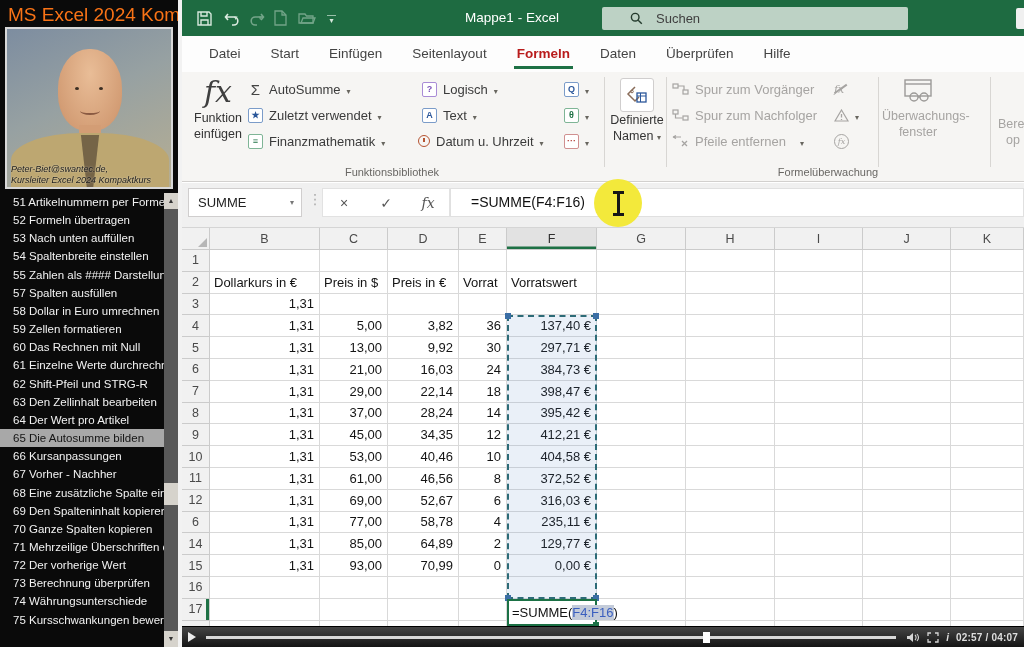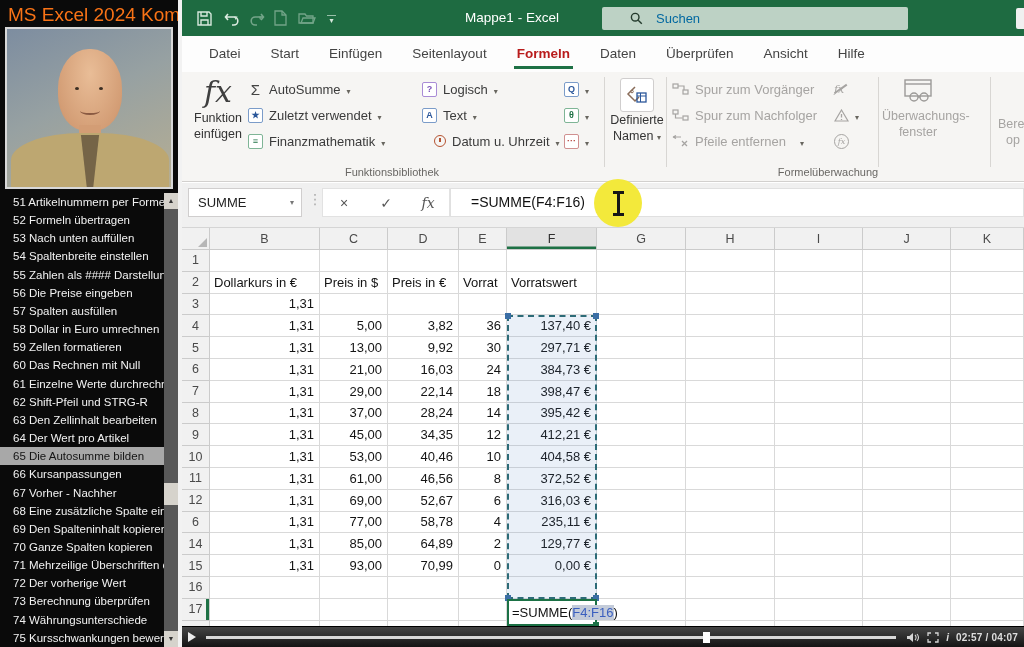--- a/index.html
+++ b/index.html
@@ -37,21 +37,21 @@
 
   
   .titlebar{position:absolute;left:0;top:0;width:842px;height:36px;background:#1e6b41;}
   .qat{position:absolute;left:14px;top:0;height:36px;display:flex;align-items:center;gap:11px;}
   .qat svg{display:block;}
   .qat .caret-sm{font-size:7px;color:#cfe4d6;margin-left:-6px;}
   .dim{opacity:.45;}
   .wb-title{position:absolute;left:270px;top:0;width:120px;height:36px;line-height:36px;text-align:center;color:#fff;font-size:13.5px;}
   .searchbox{position:absolute;left:420px;top:7px;width:306px;height:23px;background:#bdd2c5;border-radius:2px;
              display:flex;align-items:center;padding-left:28px;gap:13px;}
-  .searchbox span{font-size:13px;color:#0369a1;}
+  .searchbox span{font-size:13px;color:#404040;}
   .tb-sliver{position:absolute;right:0;top:8px;width:8px;height:21px;background:#f0f0f0;border-radius:2px 0 0 2px;}
 
   
   .tabsrow{position:absolute;left:0;top:36px;width:842px;height:36px;background:#fdfdfd;display:flex;padding-left:12px;}
   .tab{height:36px;line-height:36px;padding:0 15px;font-size:13.5px;color:#444;position:relative;}
   .tab.active{font-weight:bold;color:#b91c1c;}
   .tab.active::after{content:"";position:absolute;left:12px;right:12px;bottom:3px;height:3px;background:#1e7145;}
 
   
   .ribbon{position:absolute;left:0;top:72px;width:842px;height:110px;background:#f6f5f3;
@@ -143,28 +143,31 @@
     <div class="sb-title">MS Excel 2024 Kompaktkurs</div>
     <div class="photo">
       <div class="face">
         <div class="eye l"></div>
         <div class="eye r"></div>
         <div class="smile"></div>
       </div>
       <div class="neck"></div>
       <div class="jacket"></div>
       <div class="shirt"></div>
+      <div class="photo-caption">
+        <span>Peter-Biet@swantec.de,</span><br>
+        <span>Kursleiter Excel 2024 Kompaktkurs</span>
+      </div>
     </div>
     <div class="lesson-list" id="lessonList">
         <div class="lesson">51 Artikelnummern per Formel</div>
         <div class="lesson">52 Formeln übertragen</div>
         <div class="lesson">53 Nach unten auffüllen</div>
         <div class="lesson">54 Spaltenbreite einstellen</div>
         <div class="lesson">55 Zahlen als #### Darstellung</div>
-        <div class="lesson">56 Die Preise eingeben</div>
         <div class="lesson">57 Spalten ausfüllen</div>
         <div class="lesson">58 Dollar in Euro umrechnen</div>
         <div class="lesson">59 Zellen formatieren</div>
         <div class="lesson">60 Das Rechnen mit Null</div>
         <div class="lesson">61 Einzelne Werte durchrechnen</div>
         <div class="lesson">62 Shift-Pfeil und STRG-R</div>
         <div class="lesson">63 Den Zellinhalt bearbeiten</div>
         <div class="lesson">64 Der Wert pro Artikel</div>
         <div class="lesson sel">65 Die Autosumme bilden</div>
         <div class="lesson">66 Kursanpassungen</div>
@@ -232,21 +235,20 @@
     </div>
 
     <div class="tabsrow" id="tabsRow">
         <div class="tab">Datei</div>
         <div class="tab">Start</div>
         <div class="tab">Einfügen</div>
         <div class="tab">Seitenlayout</div>
         <div class="tab active">Formeln</div>
         <div class="tab">Daten</div>
         <div class="tab">Überprüfen</div>
-        <div class="tab">Ansicht</div>
         <div class="tab">Hilfe</div>
       </div>
 
     <div class="ribbon">
 
       <div class="bigbtn" style="left:6px;top:2px;width:60px">
         <div class="fxbig">fx</div>
         <div class="blabel">Funktion</div>
         <div class="blabel">einfügen</div>
       </div>
@@ -268,21 +270,21 @@
       <div class="rrow" style="left:240px;top:5px">
         <span class="booklet bk-purple">?</span>
         <span>Logisch</span>
           <span class="caret"></span>
       </div>
       <div class="rrow" style="left:240px;top:31px">
         <span class="booklet bk-blue">A</span>
         <span>Text</span>
           <span class="caret"></span>
       </div>
-      <div class="rrow" style="left:252px;top:57px">
+      <div class="rrow" style="left:236px;top:57px">
         <span class="clockicon"></span>
         <span>Datum u. Uhrzeit</span>
           <span class="caret"></span>
       </div>
       <div class="rrow" style="left:382px;top:5px">
         <span class="booklet bk-blue">Q</span>
           <span class="caret"></span>
       </div>
       <div class="rrow" style="left:382px;top:31px">
         <span class="booklet bk-green">θ</span>

